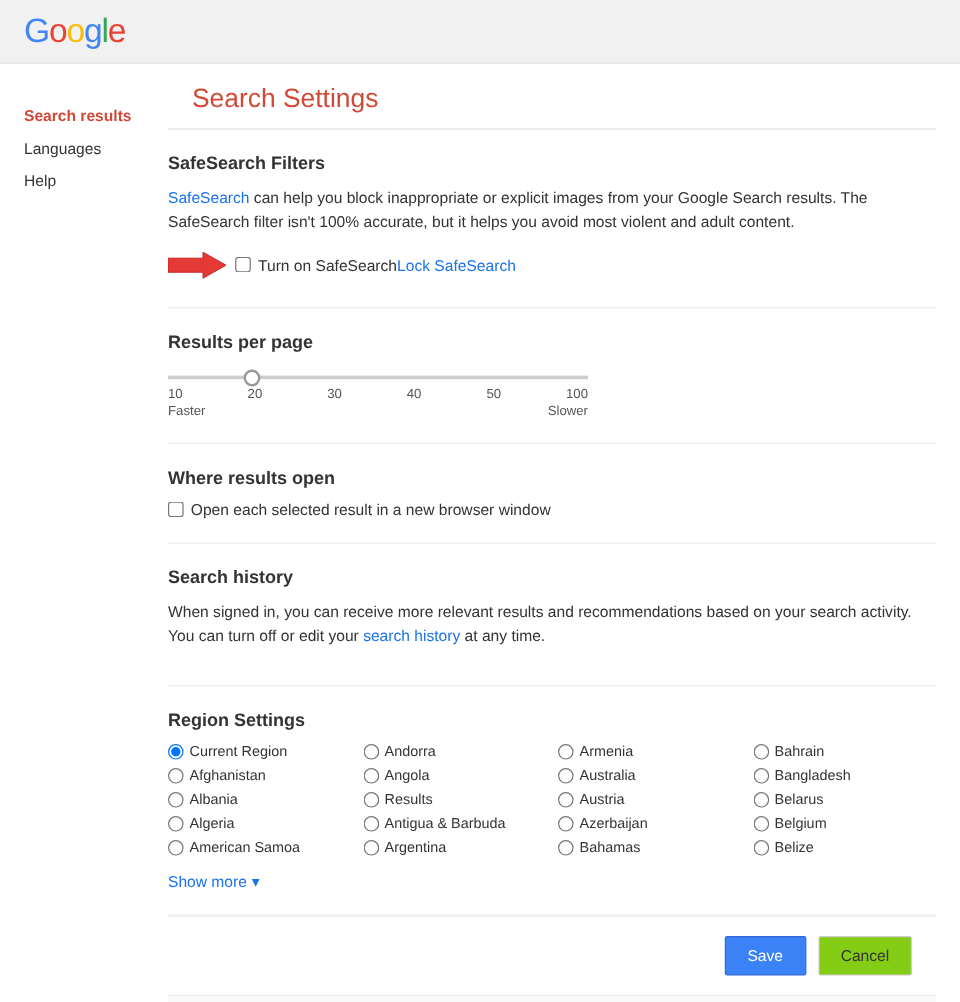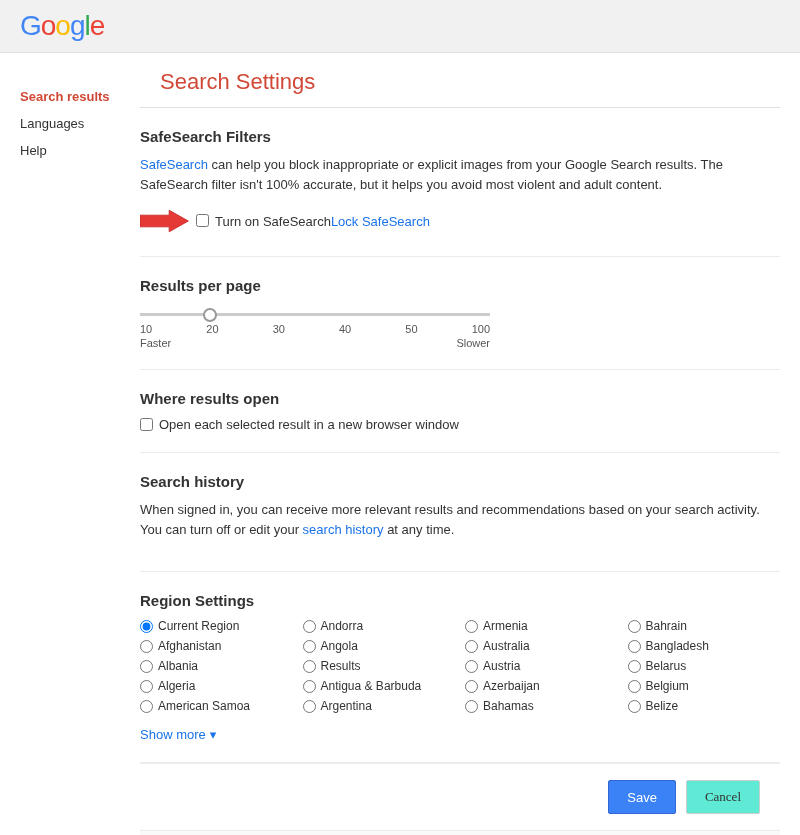--- a/index.html
+++ b/index.html
@@ -199,23 +199,22 @@
       border-radius: 2px;
       cursor: pointer;
       border: 1px solid #ccc;
     }
     .btn-save {
       background: #3b82f6;
       color: #fff;
       border-color: #3367d6;
     }
     .btn-cancel {
-      background: #5eead4;
+      background: #84cc16;
       color: #333;
-      font-family: Liberation Serif, serif;
     }
 
     
     #saved-bar {
       text-align: right;
       padding: 6px 20px;
       font-size: 12px;
       color: #333;
       background: #f9f9f9;
       border-top: 1px solid #ebebeb;

